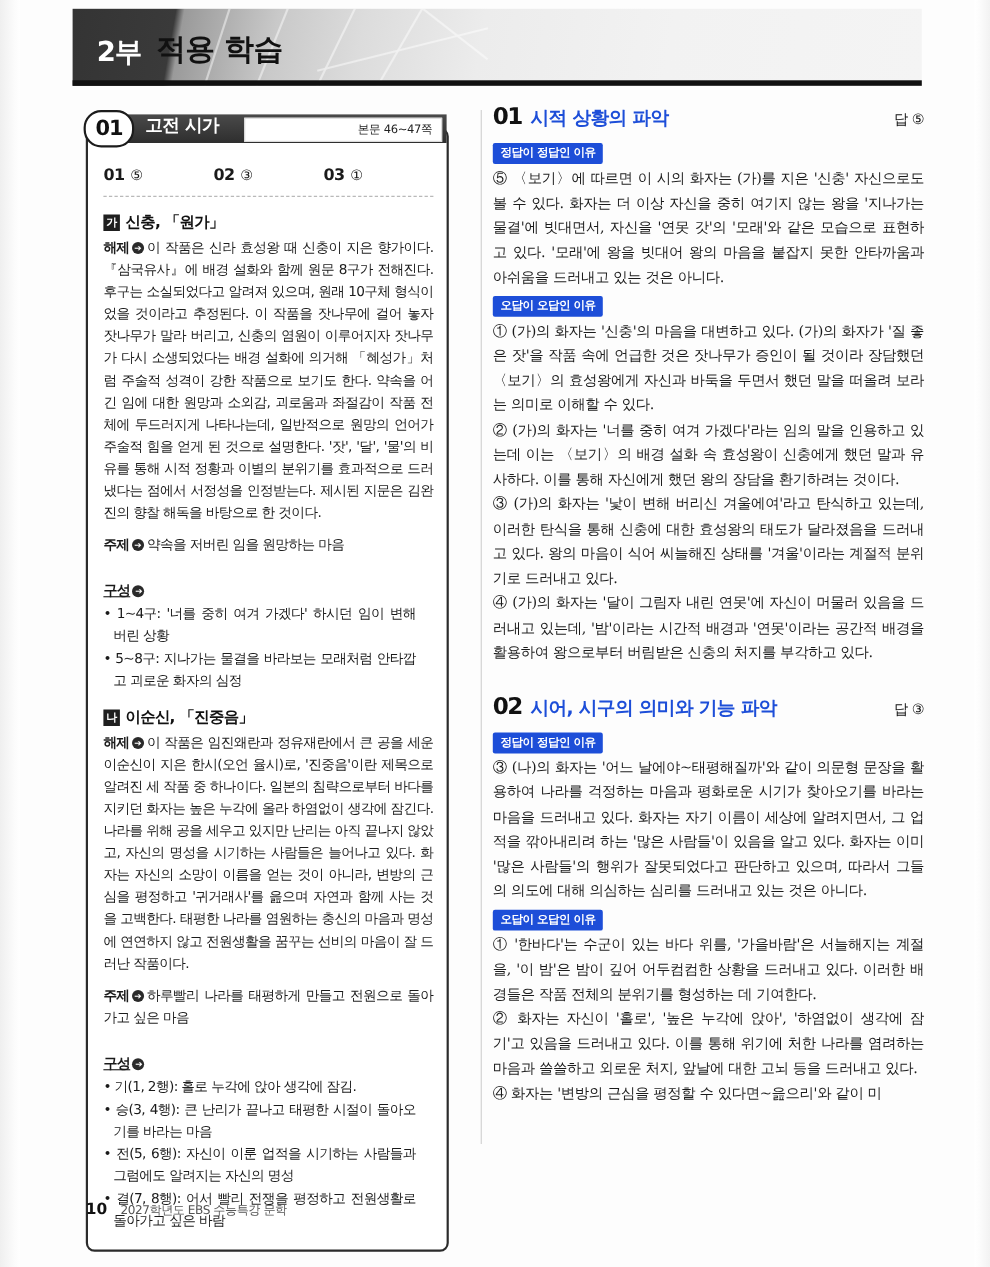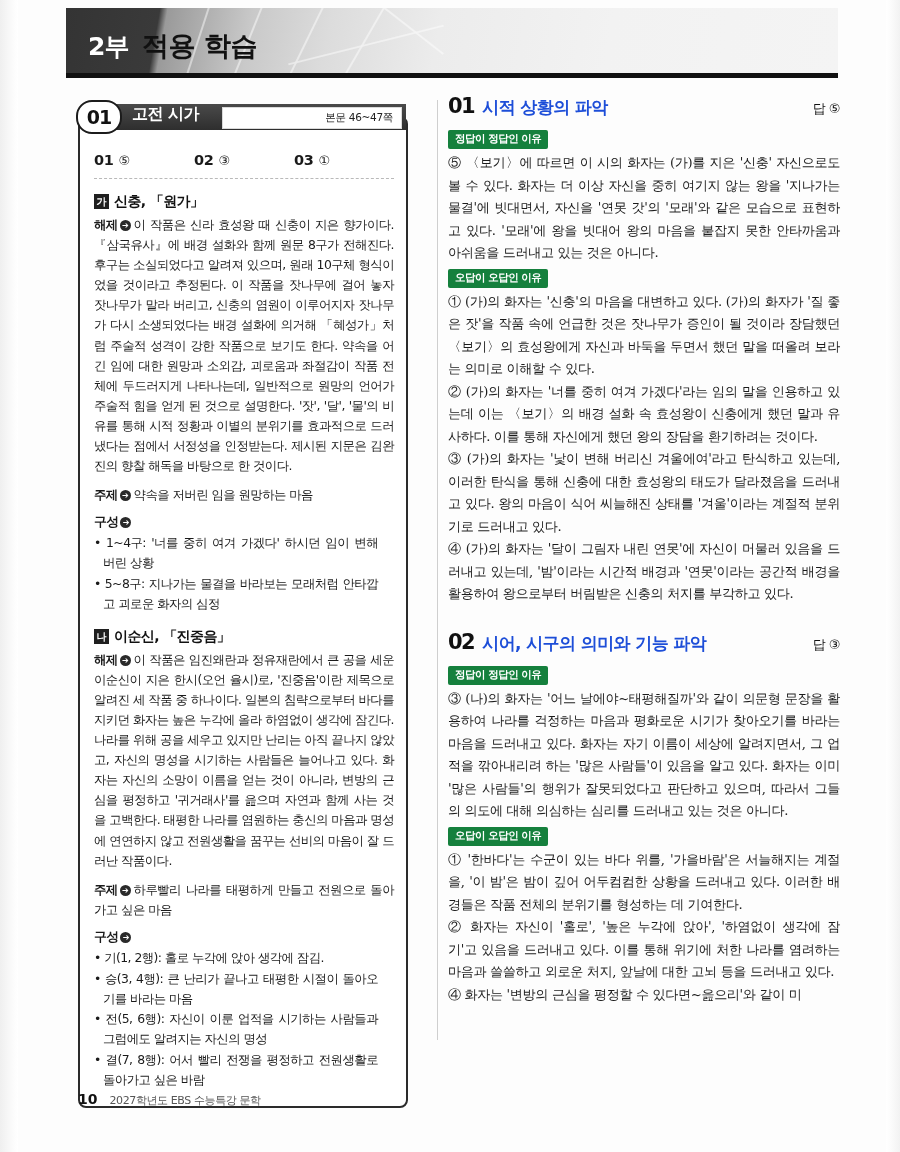--- a/index.html
+++ b/index.html
@@ -181,21 +181,22 @@
     background: #2a2a2a;
     color: #fff;
     font-size: 8px;
     line-height: 11px;
     text-align: center;
     margin: 0 3px 0 2px;
     position: relative; top: -1px;
   }
   .subhead {
     font-size: 12.8px; font-weight: 700; letter-spacing: -0.6px;
-    margin-top: 9px;
+    margin-top: 24px;
+    text-decoration: underline;
   }
   .bullets { margin: 2px 16px 0 0; padding: 0; list-style: none; }
   .bullets li {
     font-size: 12.4px; line-height: 1.6; letter-spacing: -0.55px;
     padding-left: 9px; text-indent: -9px;
     margin-top: 1px;
     text-align: justify;
   }
   .bullets li::before { content: "• "; }
 
@@ -208,21 +209,21 @@
   .q-head-left { display: flex; align-items: baseline; }
   .q-num {
     font-size: 21px; font-weight: 700; letter-spacing: -1.5px; color: #111;
     margin-right: 8px; line-height: 1;
   }
   .q-topic { font-size: 17px; font-weight: 700; letter-spacing: -0.6px; color: #1d4ed8; }
   .q-ans { font-size: 13px; letter-spacing: -0.5px; color: #111; }
 
   .reason-tag {
     display: inline-block;
-    background: #15803d; color: #fff;
+    background: #1d4ed8; color: #fff;
     font-size: 10.5px; font-weight: 700;
     letter-spacing: -0.5px;
     padding: 2px 7px 3px 7px;
     border-radius: 2px;
     margin: 4px 0 3px 0;
   }
   .r-para {
     font-family: "DejaVu Serif", "Liberation Serif", serif;
     font-size: 13.1px;
     line-height: 1.72;

